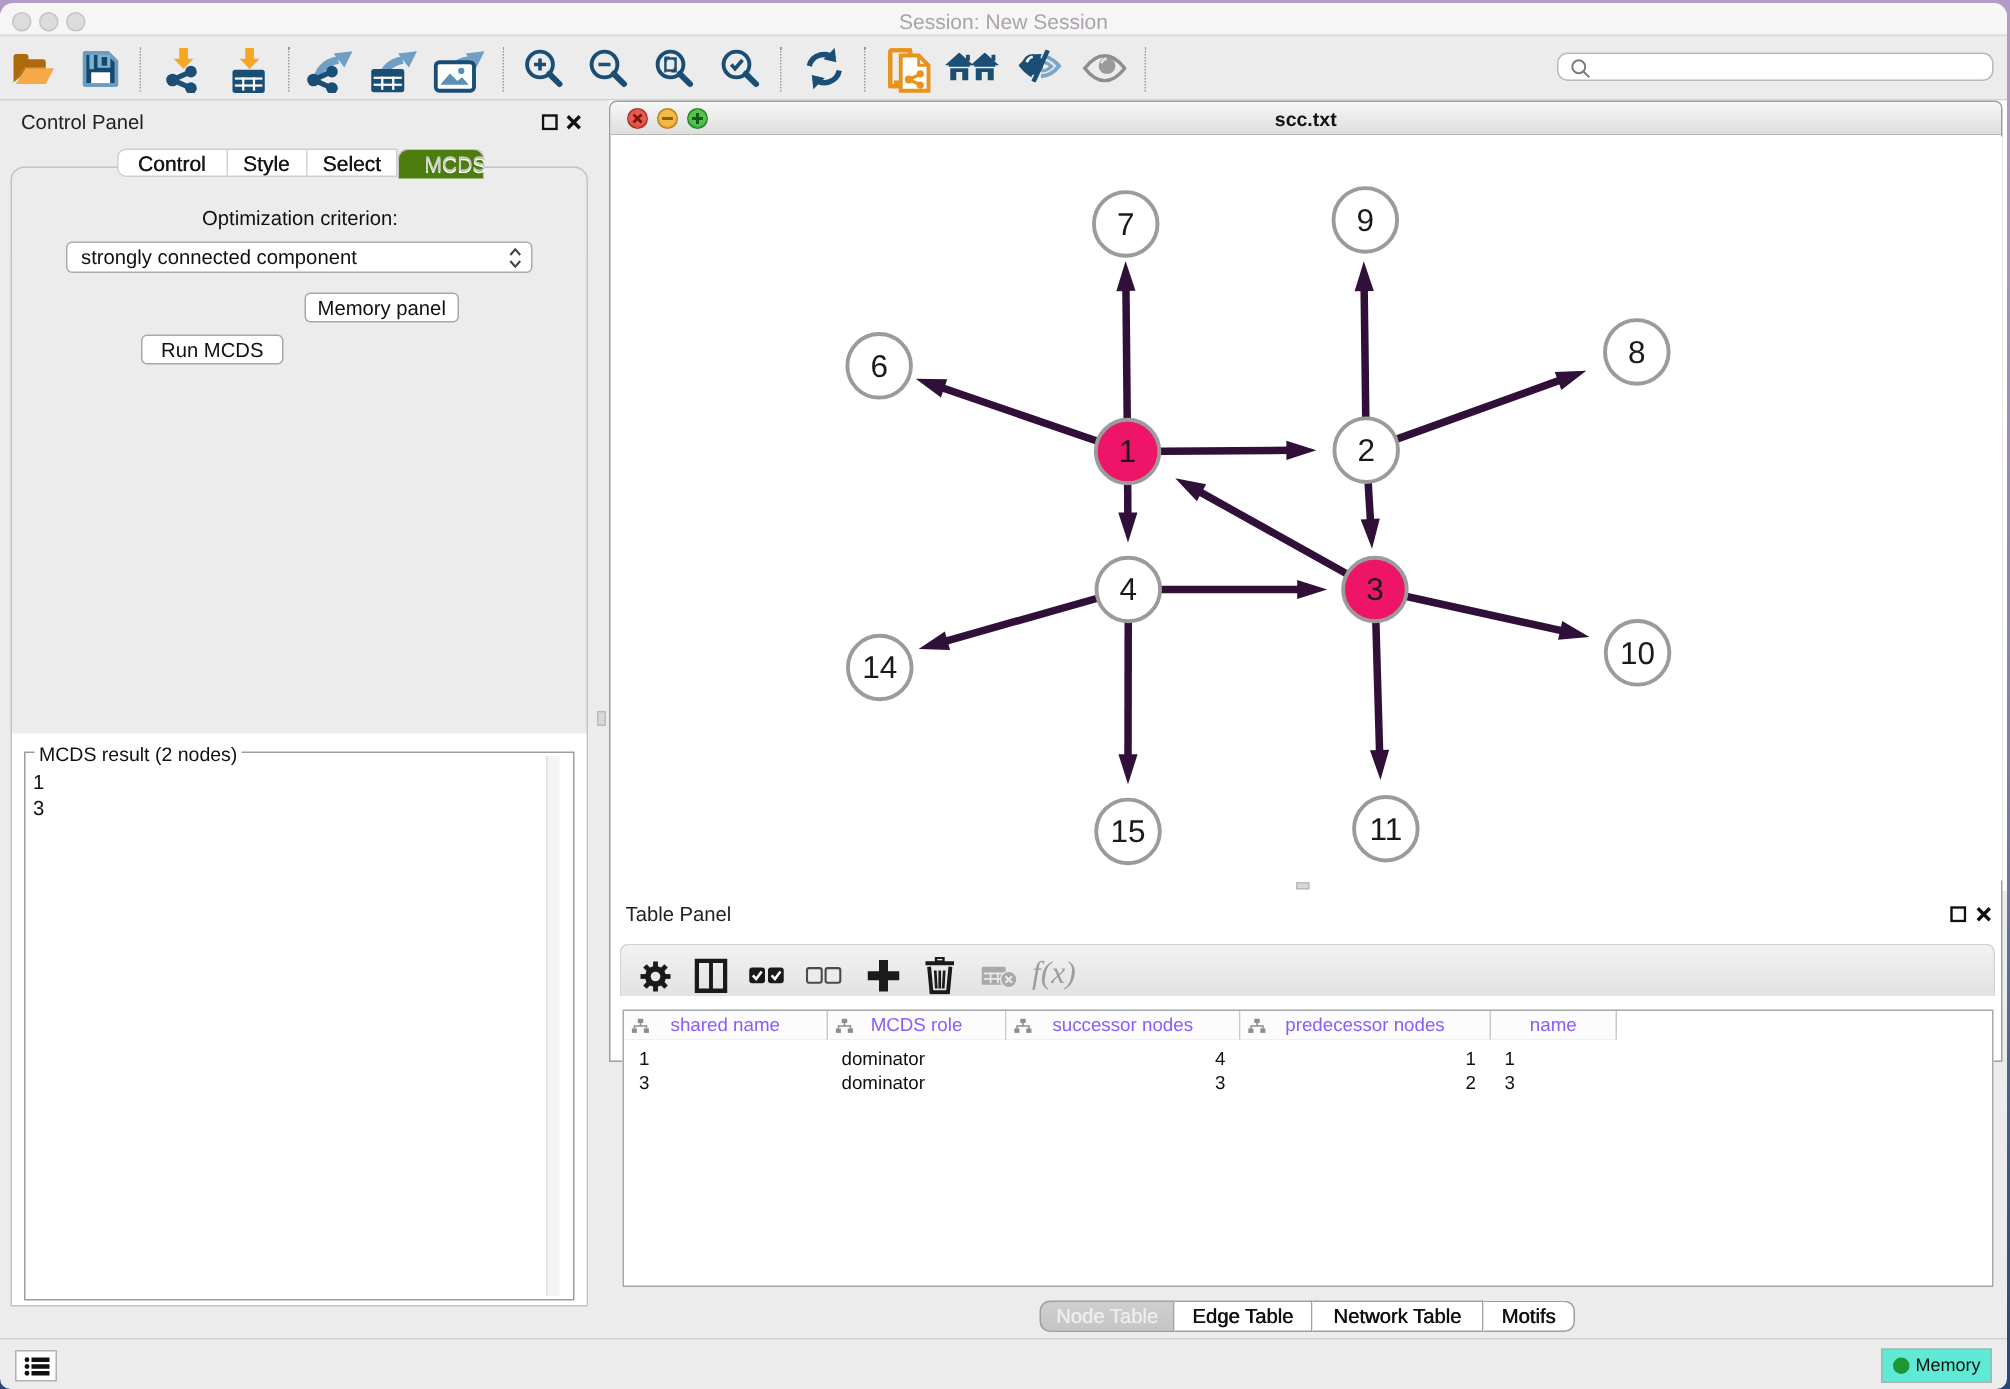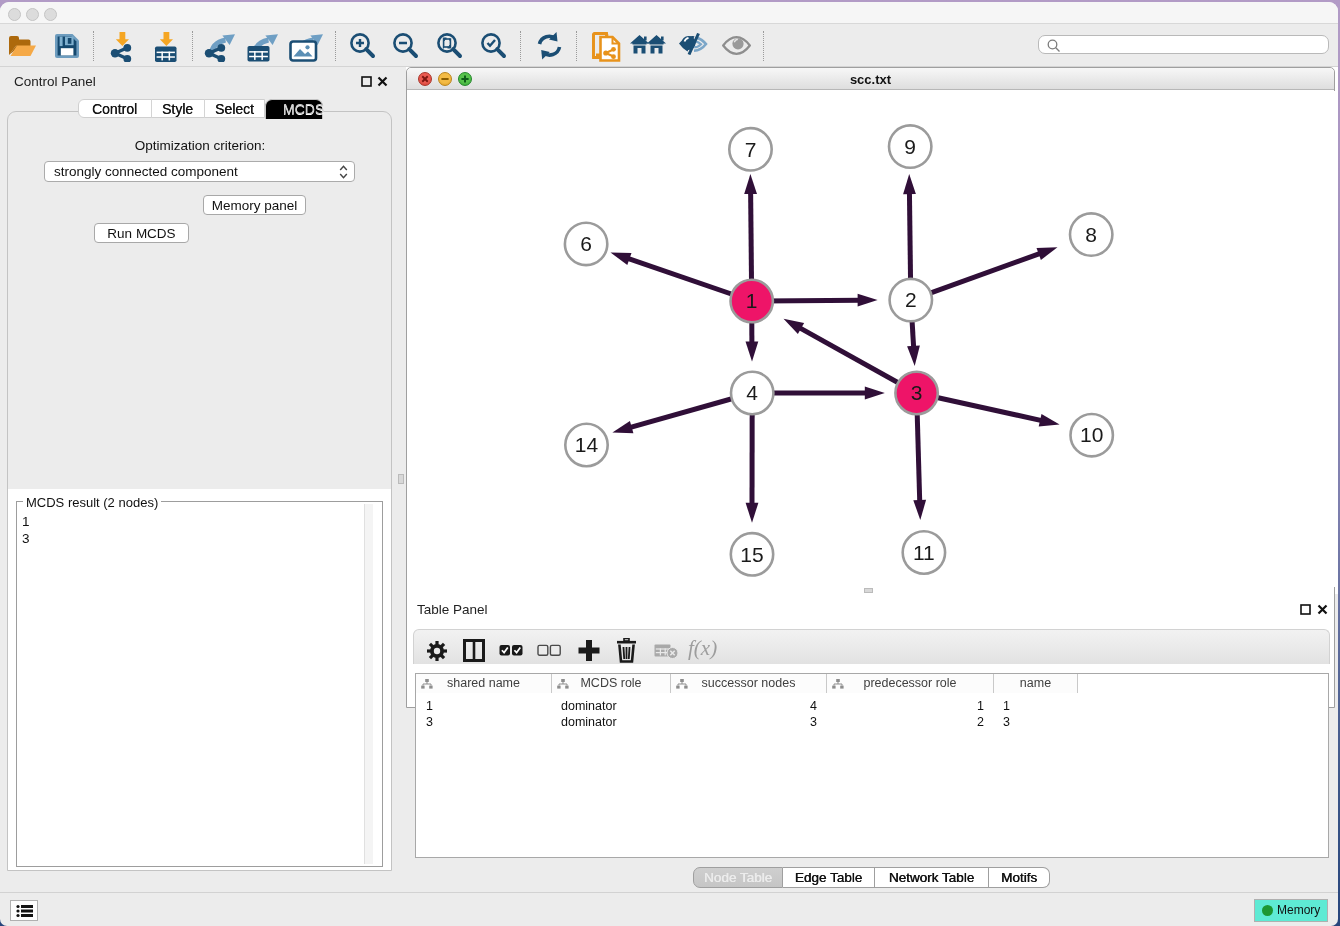--- a/index.html
+++ b/index.html
@@ -10,50 +10,51 @@
 
 #titlebar { position:absolute; left:0; top:0; width:1338px; height:22px; background:#f6f6f6; border-bottom:1px solid #d8d8d8; }
 .tl { position:absolute; top:6px; width:13px; height:13px; border-radius:50%; background:#dcdcdc; border:1px solid #c4c4c4; }
 #wtitle { position:absolute; top:4px; left:0; width:100%; text-align:center; font-size:14px; color:#aaa3ab; }
 
 #toolbar { position:absolute; left:0; top:23px; width:1338px; height:42px; background:#ececec; border-bottom:1px solid #d4d4d4; }
 .sep { position:absolute; top:29px; height:30px; width:0; border-left:1px dotted #9a9a9a; }
 #searchbox { position:absolute; left:1038px; top:33px; width:291px; height:19px; background:#fff; border:1px solid #b9b9b9; border-radius:7px; }
 
 #cp-title { position:absolute; left:14px; top:72px; font-size:13.5px; color:#222; }
-#tab-mcds { position:absolute; left:265px; top:97px; width:58px; height:20px; z-index:3; background:#000000; border:1px solid #c4c4c4; border-bottom:none; border-radius:7px 7px 0 0; font-size:14px; color:#cdcdcd; text-shadow:0 1px 0 #fff; text-align:center; line-height:19px;padding-left:17px; }
+#tab-mcds { position:absolute; left:265px; top:97px; width:58px; height:20px; z-index:3; background:#4d7c0f; border:1px solid #c4c4c4; border-bottom:none; border-radius:7px 7px 0 0; font-size:14px; color:#cdcdcd; text-shadow:0 1px 0 #fff; text-align:center; line-height:19px;padding-left:17px; }
 #cp-panel { position:absolute; left:7px; top:109px; width:385px; height:760px; border:1px solid #c3c3c3; border-radius:9px 9px 0 0; background:#ececec; }
 #cp-white { position:absolute; left:8px; top:487px; width:383px; height:381px; background:#fff; }
 #fieldset { position:absolute; left:16px; top:499px; width:367px; height:366px; border:1px solid #9d9d9d; }
 #fieldlegend { position:absolute; left:23px; top:493px; background:#fff; padding:0 3px; font-size:13px; color:#111; }
 #fscroll { position:absolute; left:364px; top:502px; width:9px; height:360px; background:#f4f4f4; border-left:1px solid #e0e0e0; }
 
 #netframe { position:absolute; left:406px; top:65px; width:929px; height:641px; border:1px solid #9f9f9f; border-radius:5px 5px 0 0; background:#fff; }
 #nettitle { position:absolute; left:0; top:0; width:100%; height:22px; background:linear-gradient(#f7f7f7,#dedede); border-bottom:1px solid #b7b7b7; border-radius:5px 5px 0 0; }
 .mac { position:absolute; top:3.5px; width:14px; height:14px; border-radius:50%; }
 #netcanvas { position:absolute; left:1px; top:23px; width:927px; height:496px; background:#fff; }
 
 #tp-title { position:absolute; left:417px; top:600px; font-size:13.5px; color:#222; }
 #tp-toolbar { position:absolute; left:413px; top:627px; width:917px; height:35px; background:linear-gradient(#f2f2f2,#e2e2e2); border:1px solid #d2d2d2; border-radius:6px 6px 0 0; border-bottom:none; }
 #tp-table { position:absolute; left:415px; top:671px; width:914px; height:185px; background:#fff; border:1px solid #a8a8a8; }
-.th { position:absolute; top:0; height:19px; background:#fcfcfc; border-right:1px solid #c9c9c9; font-size:12.5px; color:#404040; text-align:center; line-height:19px; }
+.th { position:absolute; top:0; height:19px; background:#fcfcfc; border-right:1px solid #c9c9c9; font-size:12.5px; color:#8b5cf6; text-align:center; line-height:19px; }
 .td { position:absolute; font-size:12.5px; color:#111; height:16px; line-height:16px; }
 .btab { position:absolute; top:865px; height:21px; background:#fff; border:1px solid #9f9f9f; font-size:13.5px; color:#111; text-align:center; line-height:20px; text-shadow:0.4px 0 0 #111; }
 
 #statussep { position:absolute; left:0; top:890px; width:1338px; border-top:1px solid #d2d2d2; }
 #listbtn { position:absolute; left:10px; top:898px; width:28px; height:21px; background:#fdfdfd; border:1px solid #b0b0b0; }
 #membtn { position:absolute; left:1254px; top:897px; width:74px; height:23px; background:#5eead4; border:1px solid #b0b0b0; font-size:12px; color:#111; white-space:nowrap; line-height:21px; }
 </style>
 </head>
 <body>
 <div id="win">
   <div id="titlebar">
     <div class="tl" style="left:8px"></div>
     <div class="tl" style="left:26px"></div>
     <div class="tl" style="left:44px"></div>
+    <div id="wtitle">Session: New Session</div>
   </div>
   <div id="toolbar"></div>
     <svg class="abs" style="left:592px;top:30px" width="30" height="30" viewBox="0 0 30 30">
       <path d="M1.5 1.5 h13 v5 h-2 v-2.5 M1.5 1.5 v24 h7 v-2.5 h-4.5" fill="none" stroke="#e8931c" stroke-width="2.8"></path>
       <rect x="1.5" y="1.5" width="13.5" height="24" rx="1" fill="none" stroke="#e8931c" stroke-width="2.6"></rect>
       <path d="M8.5 5 L20.5 5 L27 11.5 L27 28.5 L8.5 28.5 Z" fill="#fff" stroke="#e8931c" stroke-width="2.6"></path>
       <path d="M20.5 5 L20.5 11.5 L27 11.5" fill="none" stroke="#e8931c" stroke-width="2"></path>
       <g fill="#e8931c">
         <line x1="13.8" y1="21" x2="21.5" y2="17.5" stroke="#e8931c" stroke-width="2.2"></line>
         <line x1="13.8" y1="21" x2="21.5" y2="24.5" stroke="#e8931c" stroke-width="2.2"></line>
@@ -376,21 +377,21 @@
         <rect x="8.2" y="6.6" width="3.4" height="3" fill="#8d8d8d"></rect>
         <path d="M6 3 L6 5 M2 6.6 L2 5 L10 5 L10 6.6" fill="none" stroke="#8d8d8d" stroke-width="1"></path>
       </svg>
       <div class="th" style="left:255px;width:156px;">successor nodes</div>
       <svg class="abs" style="left:260px;top:5px" width="12" height="10" viewBox="0 0 12 10">
         <rect x="4.2" y="0" width="3.6" height="3" fill="#8d8d8d"></rect>
         <rect x="0.2" y="6.6" width="3.4" height="3" fill="#8d8d8d"></rect>
         <rect x="8.2" y="6.6" width="3.4" height="3" fill="#8d8d8d"></rect>
         <path d="M6 3 L6 5 M2 6.6 L2 5 L10 5 L10 6.6" fill="none" stroke="#8d8d8d" stroke-width="1"></path>
       </svg>
-      <div class="th" style="left:411px;width:167px;">predecessor role</div>
+      <div class="th" style="left:411px;width:167px;">predecessor nodes</div>
       <svg class="abs" style="left:416px;top:5px" width="12" height="10" viewBox="0 0 12 10">
         <rect x="4.2" y="0" width="3.6" height="3" fill="#8d8d8d"></rect>
         <rect x="0.2" y="6.6" width="3.4" height="3" fill="#8d8d8d"></rect>
         <rect x="8.2" y="6.6" width="3.4" height="3" fill="#8d8d8d"></rect>
         <path d="M6 3 L6 5 M2 6.6 L2 5 L10 5 L10 6.6" fill="none" stroke="#8d8d8d" stroke-width="1"></path>
       </svg>
       <div class="th" style="left:578px;width:84px;">name</div>
       <div class="td" style="left:10px;top:24px;">1</div>
       <div class="td" style="left:145px;top:24px;">dominator</div>
       <div class="td" style="left:255px;top:24px;width:146px;text-align:right;">4</div>

